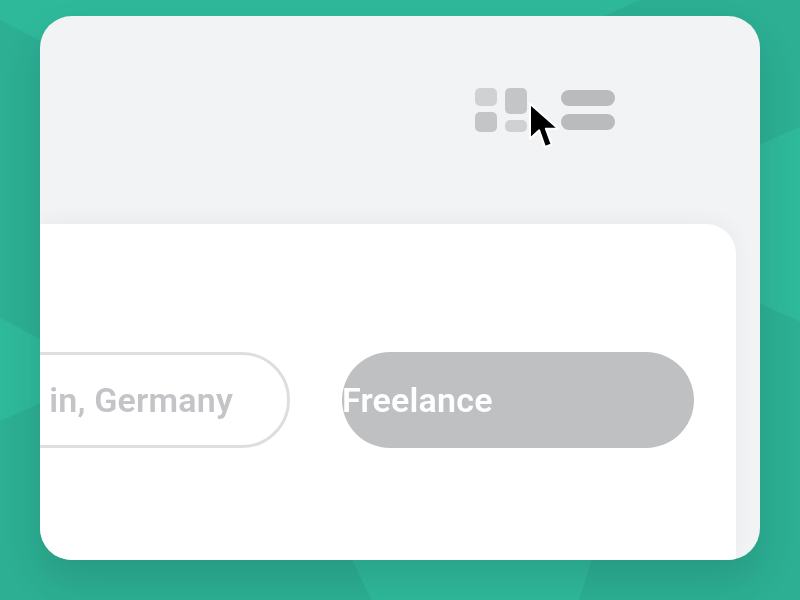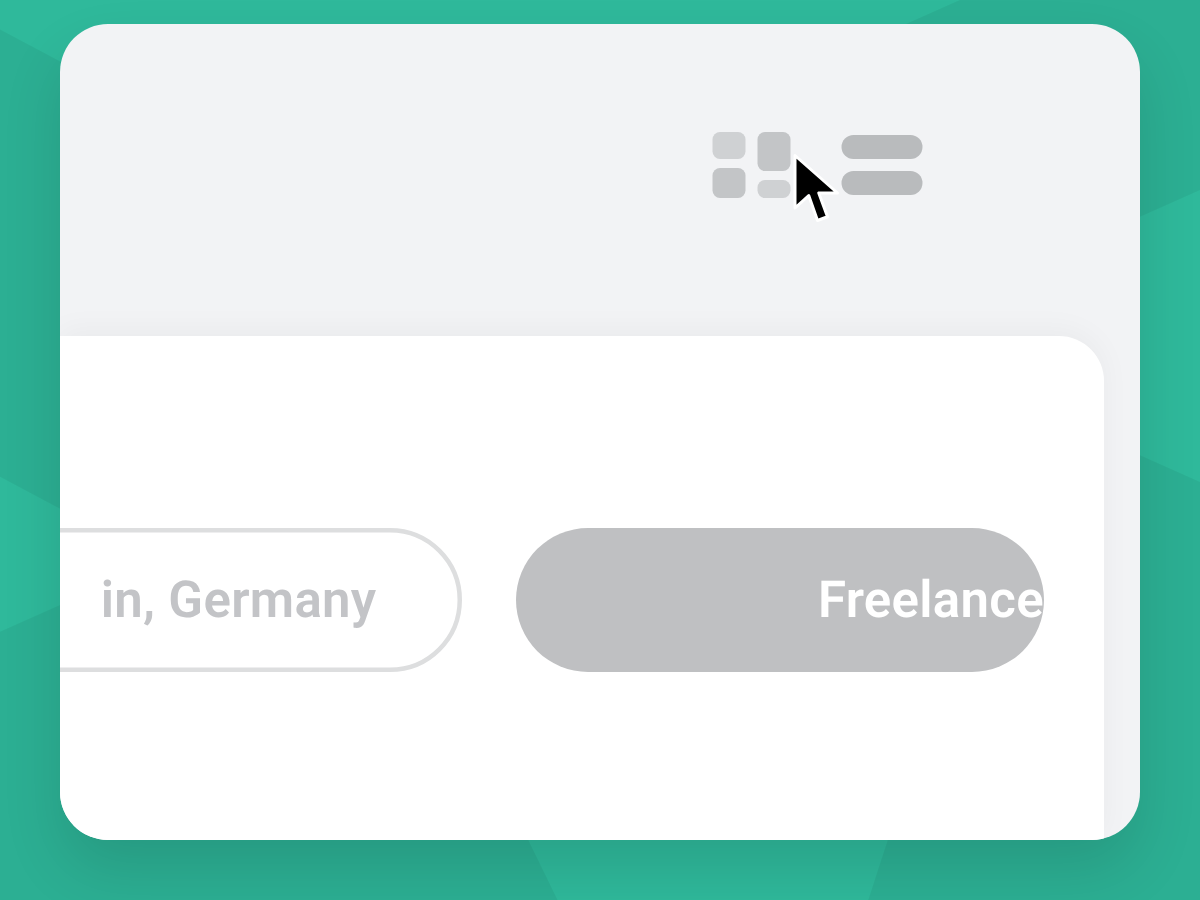--- a/index.html
+++ b/index.html
@@ -90,32 +90,32 @@
     left: 0;
     right: 24px;
     top: 208px;
     bottom: 0;
     background: #ffffff;
     border-top-right-radius: 30px;
     box-shadow: 0 -4px 20px rgba(0,0,0,0.04);
   }
   .chips {
     position: absolute;
-    left: 18px;
+    left: 0;
     top: 128px;
     display: flex;
     align-items: center;
-    gap: 36px;
+    gap: 52px;
   }
   .chip {
     height: 96px;
     border-radius: 48px;
     display: flex;
     align-items: center;
-    justify-content: flex-end;
+    justify-content: flex-start;
     font-size: 34px;
     font-weight: 600;
     letter-spacing: 0.2px;
     white-space: nowrap;
     cursor: pointer;
   }
   .chip.outline {
     border: 3px solid #dddedf;
     color: #c3c4c7;
     background: #ffffff;

